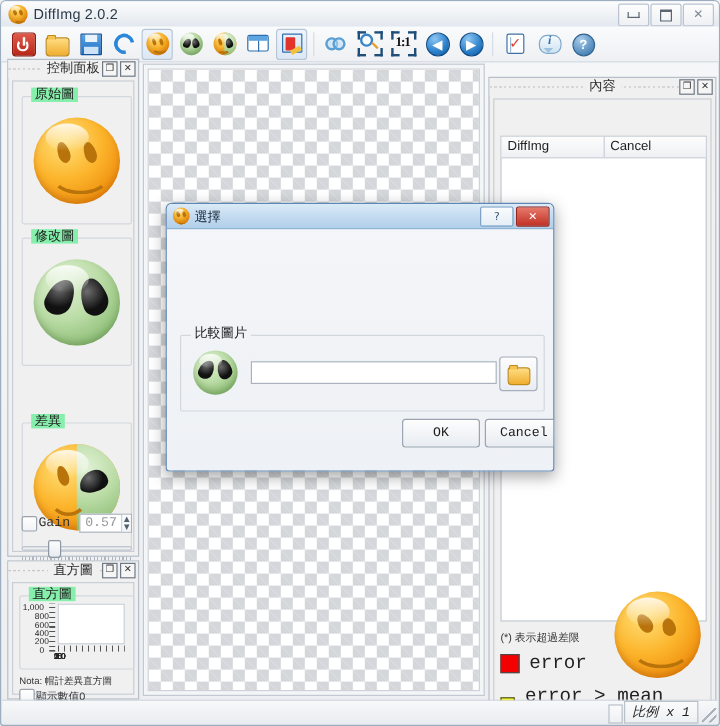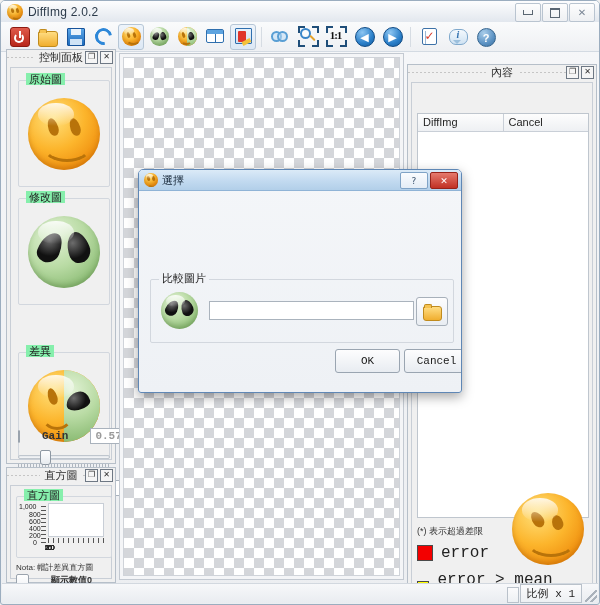--- a/index.html
+++ b/index.html
@@ -144,21 +144,21 @@
   .group>.glabel{
     position:absolute;left:7px;top:-8px;background:#86efac;padding:0 3px;
     font-size:11px;color:#222;line-height:12px;
   }
 
   
   .prev{position:absolute;display:flex;align-items:center;justify-content:center;}
 
   
   .cb{width:11px;height:11px;border:1px solid #9aa3ad;background:linear-gradient(#fff,#f1f3f6);display:inline-block;vertical-align:middle;border-radius:2px;}
-  .cbrow{display:flex;align-items:center;gap:22px;font-size:11px;font-family:"Liberation Mono",monospace;color:#333;font-weight:bold;}
+  .cbrow{display:flex;align-items:center;gap:1px;font-size:11px;font-family:"Liberation Mono",monospace;color:#333;}
   .spin{
     border:1px solid #a9b2bc;background:#fff;height:16px;
     display:flex;align-items:center;box-sizing:border-box;
   }
   .spin .val{flex:1;padding:0 4px;font-size:11px;color:#9a9a9a;font-family:"Liberation Mono",monospace;}
   .spin .btns{width:13px;height:100%;border-left:1px solid #c3cad3;display:flex;flex-direction:column;}
   .spin .btns div{flex:1;display:flex;align-items:center;justify-content:center;font-size:6px;color:#54606d;background:linear-gradient(#fcfcfd,#eef1f4);font-family:"DejaVu Sans",sans-serif;}
   .slider{position:relative;height:14px;}
   .slider .track{position:absolute;left:0;right:0;top:6px;height:4px;background:linear-gradient(#e3e6ea,#f4f6f8);border:1px solid #bfc6ce;border-radius:2px;box-sizing:border-box;}
   .slider .knob{position:absolute;top:1px;width:9px;height:13px;background:linear-gradient(#fdfdfe,#e7ebef);border:1px solid #8d97a2;border-radius:2px 2px 3px 3px;cursor:pointer;}
@@ -190,21 +190,21 @@
   .legend{position:absolute;}
   .legend .note{font-size:9px;color:#333;margin-bottom:6px;}
   .legend .lrow{display:flex;align-items:center;gap:8px;margin-bottom:9px;}
   .swatch{width:14px;height:14px;border:1px solid #4a4a4a;}
   .legend .ltext{font-size:16px;font-family:"Liberation Mono",monospace;color:#222;}
 
   
   .statusbar{
     position:absolute;left:1px;right:1px;bottom:1px;height:20px;
     background:linear-gradient(#f7f8fa,#e9ecf0);border-top:1px solid #d2d8df;
-    display:flex;align-items:flex-end;justify-content:flex-end;padding-right:16px;box-sizing:border-box;
+    display:flex;align-items:flex-end;justify-content:flex-end;padding-right:16px;box-sizing:border-box;font-style:italic;
   }
   .sgrip{width:10px;height:14px;border:1px solid #b9c1ca;background:linear-gradient(#fbfbfc,#edf0f3);margin-right:1px;}
   .sfield{border:1px solid #b9c1ca;background:linear-gradient(#fbfbfc,#edf0f3);padding:1px 6px;font-size:11px;color:#1f1f1f;font-family:"Liberation Mono",monospace;}
   .resize-grip{position:absolute;right:2px;bottom:2px;width:12px;height:12px;
     background:
       linear-gradient(135deg,transparent 45%,#aab2bb 45%,#aab2bb 55%,transparent 55%) ,
       linear-gradient(135deg,transparent 70%,#aab2bb 70%,#aab2bb 80%,transparent 80%);
   }
 
   

